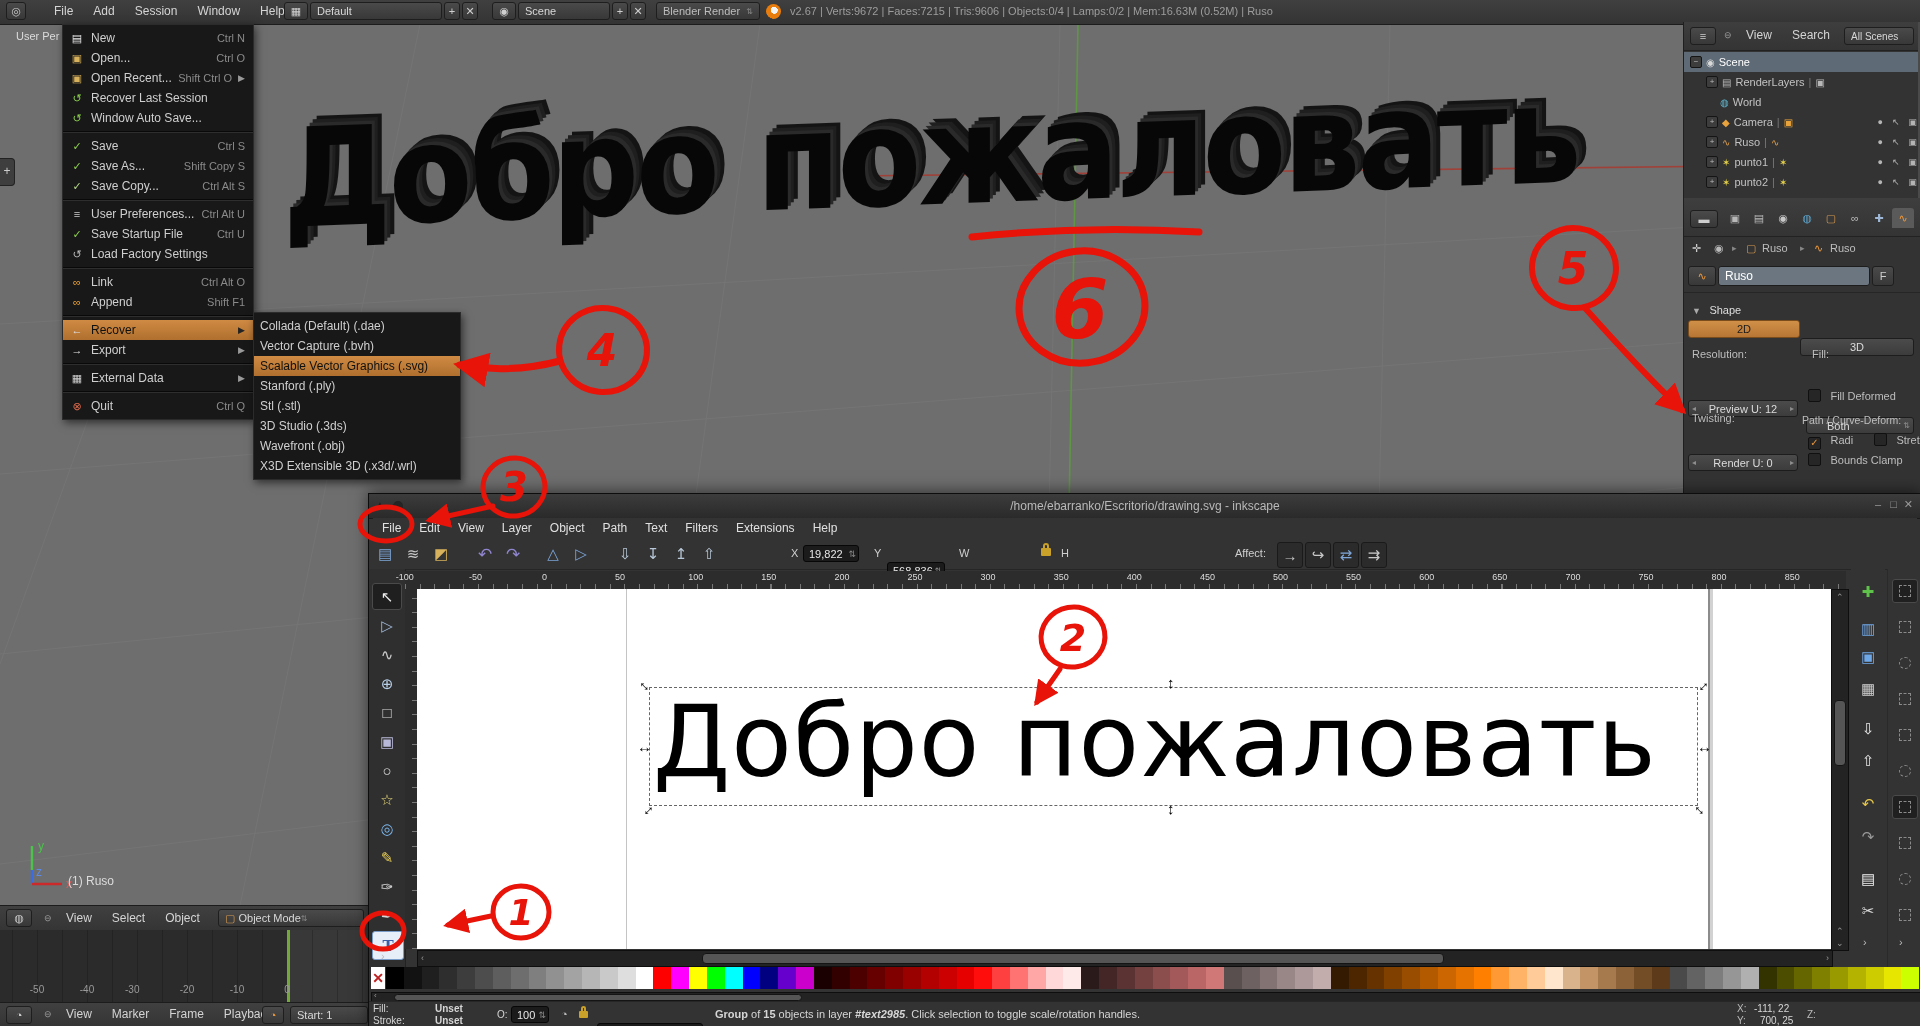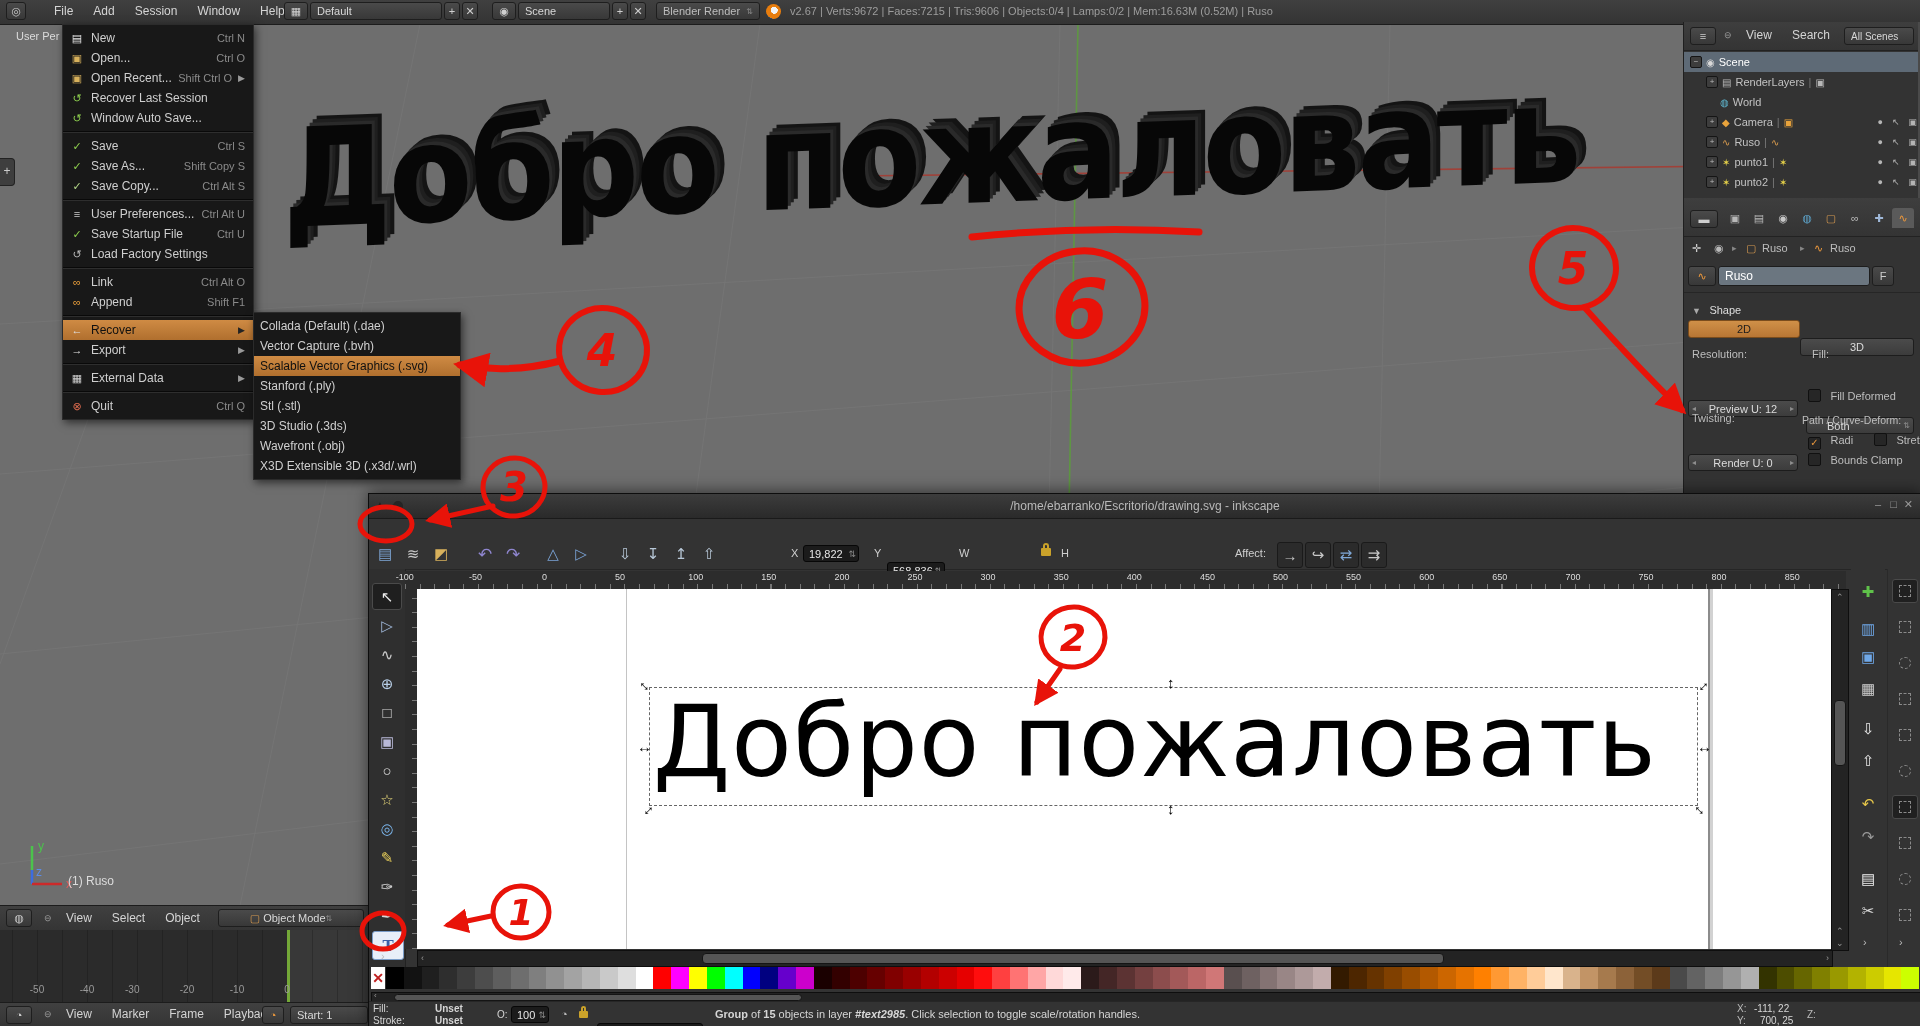--- a/index.html
+++ b/index.html
@@ -419,21 +419,21 @@
       <span class="cb"></span>
       <span class="pr-label">Bounds Clamp</span></div>
   </div>
 
   <div class="abs bl-bar" style="left:0;top:905px;width:1920px;height:25px;border-top:1px solid #1c1c1c;">
     <span class="abs bl-sq" style="left:6px;top:3px;width:26px;">◍</span>
     <span class="abs" style="left:44px;top:7px;font-size:9px;color:#999;">⊖</span>
     <div class="abs" style="left:56px;top:1px;">
       
     <span class="bl-menu">View</span><span class="bl-menu">Select</span><span class="bl-menu">Object</span></div>
-    <div class="abs bl-box" style="left:218px;top:3px;width:146px;justify-content:center;">
+    <div class="abs bl-box" style="left:218px;top:3px;width:146px;justify-content:flex-start;">
       <span><span style="color:#d89a50;">▢</span>
       <span>Object Mode</span></span>
       <span style="font-size:8px;color:#888;">⇅</span>
       </div>
   </div>
 
   <div class="abs" style="left:0;top:930px;width:1920px;height:72px;background:#2b2b2b;overflow:hidden;">
     <div class="abs" style="left:289px;top:0;width:1631px;height:72px;background:#383838;"></div>
     <div class="abs" id="tl-grid" style="left:0;top:0;width:1920px;height:72px;">
         <div class="abs" style="left: 12px; top: 0px; width: 1px; height: 72px; background: rgba(0, 0, 0, 0.18);"></div>
@@ -541,20 +541,23 @@
 
     <div class="abs ink-title" style="left:0;top:0;width:1552px;height:24px;">
       <span class="abs" style="left:6px;top:5px;color:#1e1e1e;font-size:10px;">▲</span>
       <span class="abs" style="left:24px;top:7px;width:10px;height:10px;border-radius:50%;background:#252525;"></span>
       <div class="abs nw" style="left:0;top:5px;width:1552px;text-align:center;font-size:12px;color:#b9b9b9;">/home/ebarranko/Escritorio/drawing.svg - inkscape</div>
       <span class="abs" style="right:40px;top:4px;color:#999;font-size:11px;">–</span>
       <span class="abs" style="right:24px;top:4px;color:#999;font-size:11px;">□</span>
       <span class="abs" style="right:8px;top:4px;color:#999;font-size:11px;">✕</span>
     </div>
 
+    <div class="abs" style="left:4px;top:24px;width:1544px;height:21px;background:#333;border-bottom:1px solid #282828;">
+      
+    <span class="ink-menu">File</span><span class="ink-menu">Edit</span><span class="ink-menu">View</span><span class="ink-menu">Layer</span><span class="ink-menu">Object</span><span class="ink-menu">Path</span><span class="ink-menu">Text</span><span class="ink-menu">Filters</span><span class="ink-menu">Extensions</span><span class="ink-menu">Help</span></div>
 
     <div class="abs" style="left:0;top:45px;width:1552px;height:30px;background:#333;border-bottom:1px solid #262626;">
       <span class="abs tb-ic" style="left:4px;top:3px;color:#7fa8d8;">▤</span>
       <span class="abs tb-ic" style="left:32px;top:3px;">≋</span>
       <span class="abs tb-ic" style="left:60px;top:3px;color:#d8b15c;">◩</span>
       <span class="abs tb-ic" style="left:104px;top:3px;color:#8f86cf;font-size:17px;">↶</span>
       <span class="abs tb-ic" style="left:132px;top:3px;color:#8f86cf;font-size:17px;">↷</span>
       <span class="abs tb-ic" style="left:172px;top:3px;color:#7aa3d6;">△</span>
       <span class="abs tb-ic" style="left:200px;top:3px;color:#7aa3d6;">▷</span>
       <span class="abs tb-ic" style="left:244px;top:3px;color:#b8c8d8;">⇩</span>

